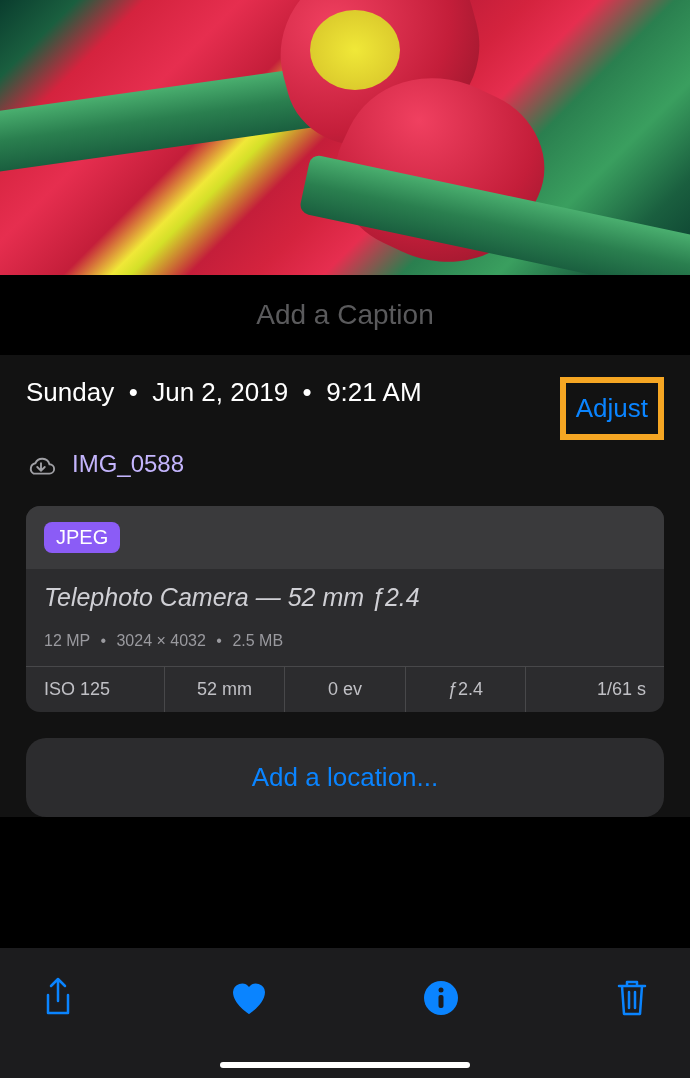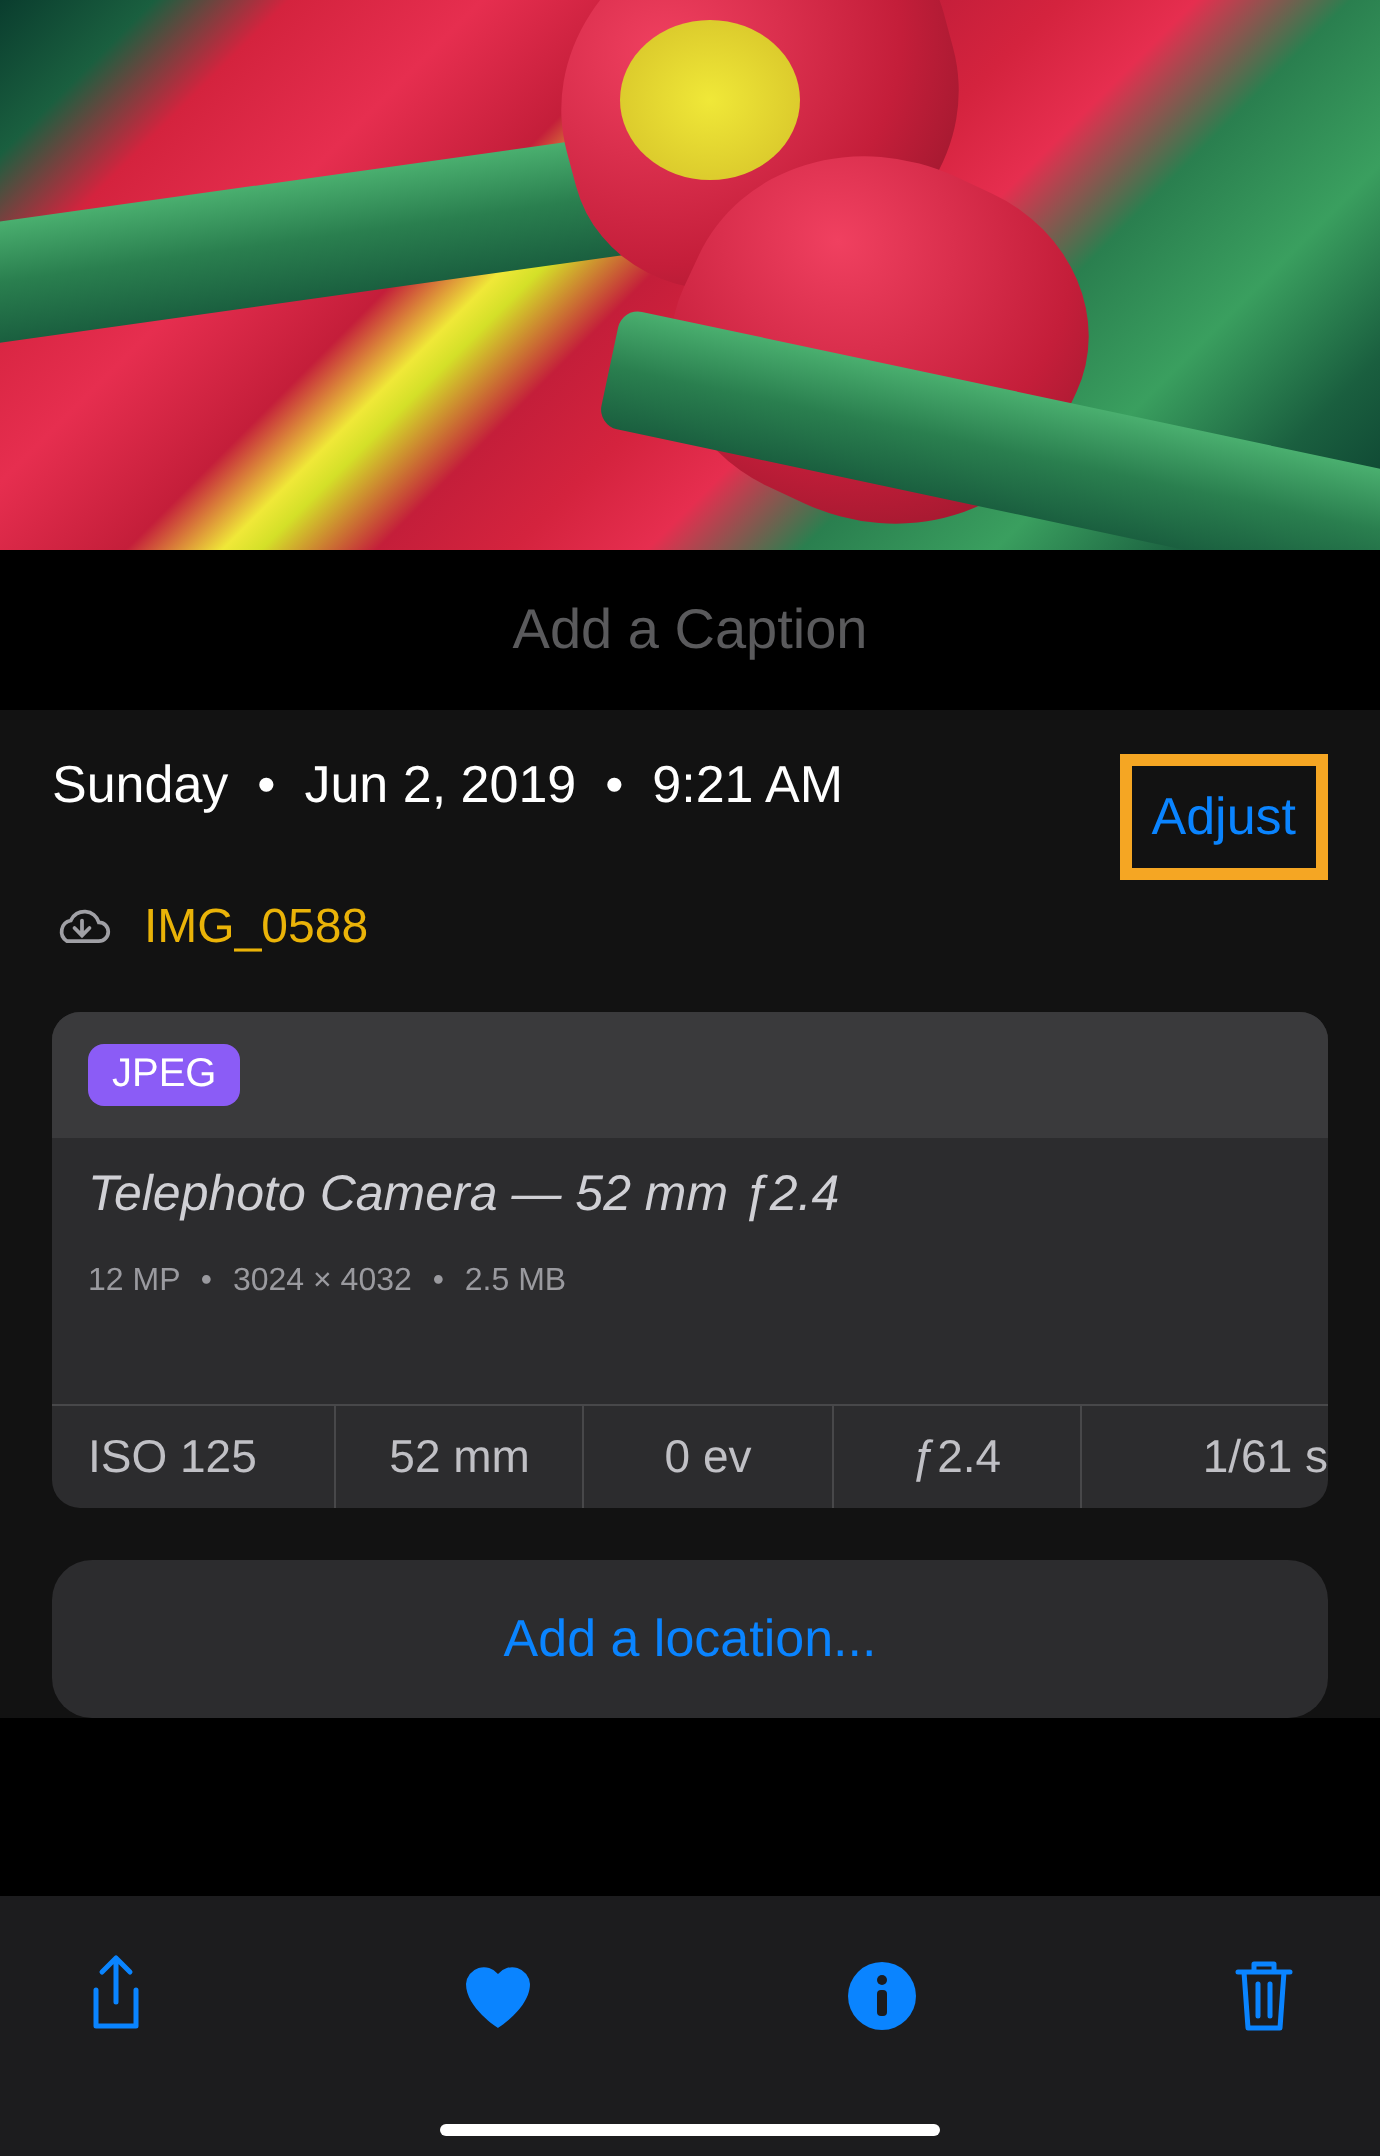--- a/index.html
+++ b/index.html
@@ -57,21 +57,21 @@
     .info-section { padding: 22px 26px 0 26px; background: #121212; }
     .date-row { display: flex; justify-content: space-between; align-items: flex-start; }
     .date-text { font-size: 26px; font-weight: 400; color: #fff; }
     .adjust-btn {
       font-size: 26px; color: #0a84ff;
       border: 6px solid #f5a623;
       padding: 10px 10px;
       background: transparent;
     }
     .adjust-inner { display:block; }
-    .file-row { display: flex; align-items: center; gap: 16px; margin-top: 10px; color: #eab308; font-size: 24px; }
+    .file-row { display: flex; align-items: flex-end; gap: 16px; margin-top: 10px; color: #c4b5fd; font-size: 24px; }
     .cloud-icon { width: 30px; height: 22px; }
 
     .card {
       margin: 28px 0 0 0;
       background: #2c2c2e;
       border-radius: 14px;
       overflow: hidden;
     }
     .card-header {
       display: flex; justify-content: space-between; align-items: center;
@@ -87,32 +87,31 @@
       font-weight: 500;
     }
     .card-body { padding: 14px 18px 16px 18px; }
     .camera-spec { font-size: 25px; color: #d0d0d5; font-style: italic; }
     .camera-sub { font-size: 16px; color: #9a9a9f; margin-top: 20px; }
     .sep-dot { margin: 0 6px; }
 
     .exif-row {
       display: flex;
       border-top: 1px solid #48484a;
-      font-size: 23px;
+      font-size: 18px;
       color: #c0c0c5;
-      margin-top: 36px;
     }
     .exif-cell {
       flex: 1;
       text-align: center;
       padding: 12px 0;
       border-right: 1px solid #48484a;
     }
     .exif-cell:first-child { text-align: left; padding-left: 18px; }
-    .exif-cell:last-child { border-right: none; text-align: right; }
+    .exif-cell:last-child { border-right: none; text-align: right; padding-right: 18px; }
 
     .location-btn {
       margin: 26px 0 0 0;
       background: #2c2c2e;
       border-radius: 20px;
       text-align: center;
       padding: 24px 0;
       font-size: 26px;
       color: #0a84ff;
     }

